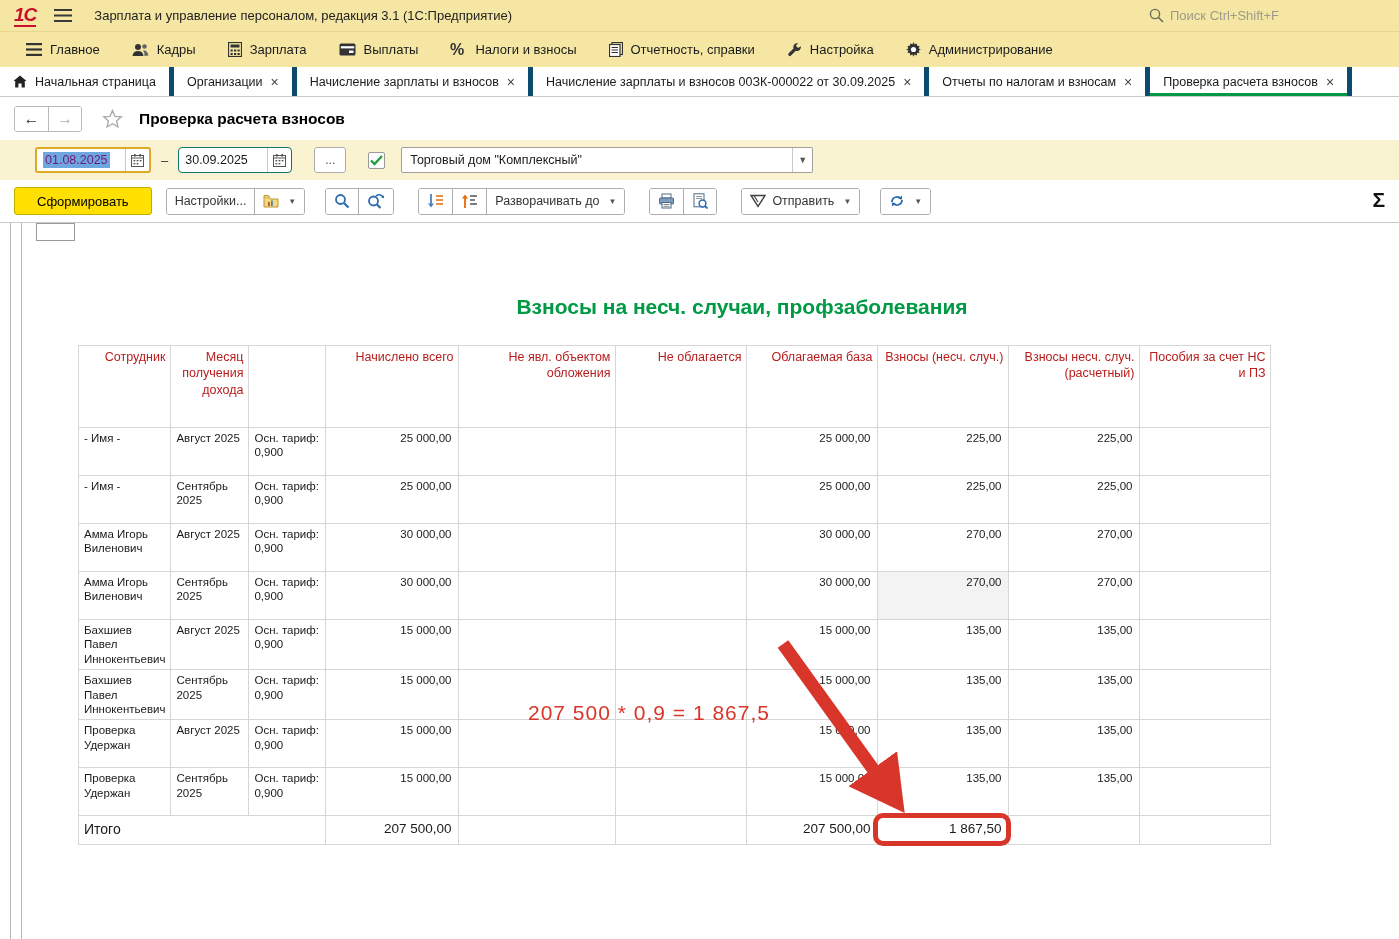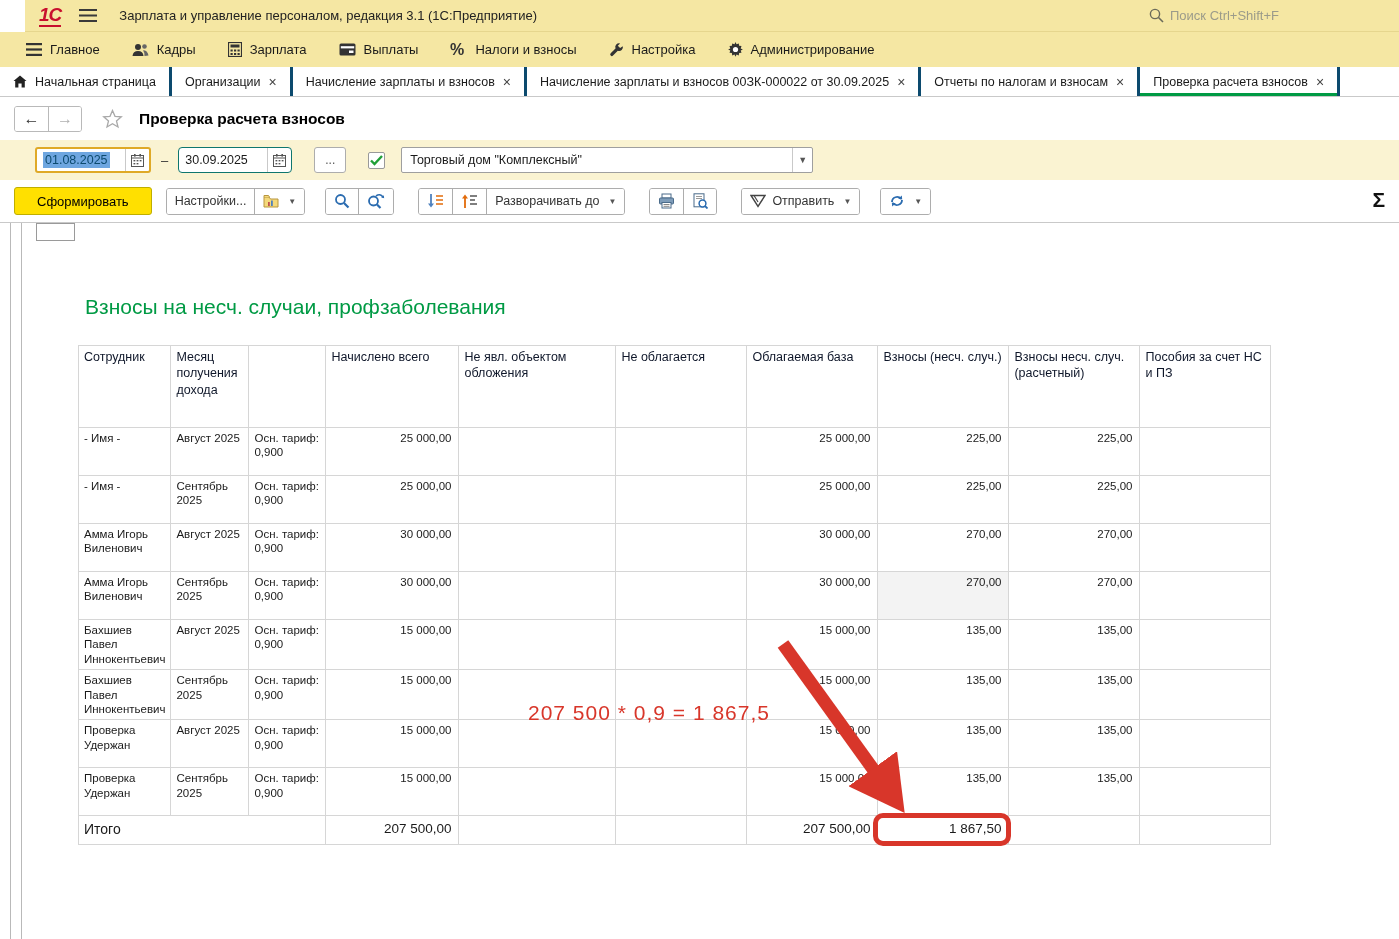--- a/index.html
+++ b/index.html
@@ -9,41 +9,41 @@
   :root{
     --yellow:#F5E7A3; --paleyellow:#FAF3D2; --green:#009A44; --red:#D8362A;
     --grid:#D6D6D6; --btnborder:#ADADAD; --btn-yellow:#FFE000;
   }
 
   .icon{display:inline-flex;align-items:center;justify-content:center;vertical-align:middle;}
   .icon svg{display:block;}
 
   
   .topbar{height:32px;background:var(--yellow);display:flex;align-items:center;
-    padding:0 10px 0 14px;border-bottom:1px solid #E6D68E;margin-left:25px;}
+    padding:0 10px 0 14px;border-bottom:1px solid #E6D68E;}
   .logo{color:#C8102E;font-weight:bold;font-size:19px;font-style:italic;
     letter-spacing:-1px;border-bottom:2px solid #C8102E;line-height:1;padding-bottom:1px;}
   .hamburger{margin-left:18px;cursor:pointer;}
   .win-title{margin-left:22px;font-size:13px;color:#222;text-align:right;}
   .search-box{margin-left:auto;display:flex;align-items:center;gap:6px;width:240px;}
   .search-box input{border:none;background:transparent;outline:none;font-size:13px;
     color:#333;width:200px;font-family:"Liberation Sans",sans-serif;}
   .search-box input::placeholder{color:#9b9b8a;}
 
   
   .menubar{height:35px;background:var(--yellow);display:flex;align-items:center;
     padding-left:12px;gap:4px;}
   .menu-item{display:flex;align-items:center;gap:8px;padding:0 14px;height:100%;
     font-size:13px;color:#1a1a1a;cursor:pointer;white-space:nowrap;}
 
   
   .tabstrip{height:30px;background:#fff;display:flex;align-items:stretch;
     border-bottom:1px solid #C9C9C9;}
   .tab{display:flex;align-items:center;gap:8px;padding:0 13px;font-size:12.5px;
-    border-right:3px solid #0c4a6e;cursor:pointer;white-space:nowrap;color:#1a1a1a;position:relative;}
+    border-right:5px solid #0c4a6e;cursor:pointer;white-space:nowrap;color:#1a1a1a;position:relative;}
   .tab:first-child{border-left:1px solid #C9C9C9;border-left:none;}
   .tab .close{color:#444;font-size:14px;line-height:1;cursor:pointer;}
   .tab.active{font-weight:normal;}
   .tab.active::after{content:"";position:absolute;left:0;right:0;bottom:0;height:3px;background:var(--green);}
 
   
   .navrow{height:43px;background:#fff;display:flex;align-items:center;padding-left:14px;}
   .nav-btns{display:flex;border:1px solid #B9B9B9;border-radius:3px;overflow:hidden;}
   .nav-btn{width:33px;height:24px;display:flex;align-items:center;justify-content:center;
     font-size:16px;background:#fff;cursor:pointer;}
@@ -52,21 +52,21 @@
   .nav-btn.back{color:#333;}
   .star{margin-left:20px;cursor:pointer;}
   .page-title{margin-left:16px;font-size:15.5px;font-weight:bold;color:#000;}
 
   
   .filterrow{height:40px;background:var(--paleyellow);display:flex;align-items:center;
     padding-left:35px;gap:8px;}
   .date-field{display:flex;height:26px;background:#fff;border:1px solid #0f766e;border-radius:4px;}
   .date-field.focused{border:2px solid #DFA927;border-radius:3px;}
   .date-text{width:88px;display:flex;align-items:center;padding-left:6px;font-size:12.5px;}
-  .date-text .sel{background:#6EA6E0;color:#0c4a6e;padding:1px 2px;}
+  .date-text .sel{background:#6EA6E0;color:#701a75;padding:1px 2px;}
   .date-cal{width:24px;display:flex;align-items:center;justify-content:center;
     border-left:1px solid #c9c9c9;cursor:pointer;}
   .dash{font-size:13px;color:#333;margin:0 2px;}
   .btn-ellipsis{width:32px;height:26px;background:#fff;border:1px solid var(--btnborder);
     border-radius:3px;font-size:12px;color:#555;cursor:pointer;margin-left:14px;}
   .chk{width:17px;height:17px;background:#fff;border:1px solid #999;border-radius:2px;
     display:flex;align-items:center;justify-content:center;margin-left:14px;cursor:pointer;}
   .org-field{display:flex;height:26px;width:412px;background:#fff;border:1px solid #9f9f9f;
     border-radius:2px;margin-left:8px;}
   .org-text{flex:1;display:flex;align-items:center;padding-left:8px;font-size:12.5px;}
@@ -85,31 +85,31 @@
   .tb-btn + .tb-btn{border-left:1px solid var(--btnborder);}
   .drop-caret{font-size:8px;color:#555;margin-left:3px;}
   .gap14{width:14px;} .gap20{width:20px;} .gap24{width:24px;}
   .sigma{position:absolute;right:14px;top:8px;font-size:21px;color:#111;font-weight:bold;cursor:pointer;}
 
   
   .report{position:relative;height:716px;background:#fff;overflow:hidden;}
   .gutter-line{position:absolute;top:0;bottom:0;width:1px;background:#B9B9B9;}
   .gutter-box{position:absolute;left:36px;top:0;width:39px;height:18px;
     border:1px solid #9a9a9a;background:#fff;}
-  .report-title{margin:72px 0 0 85px;font-size:21px;font-weight:normal;color:var(--green);}
+  .report-title{margin:72px 0 0 85px;font-size:21px;font-weight:bold;color:var(--green);text-align:center;}
 
   table.report-table{border-collapse:collapse;margin:26px 0 0 78px;table-layout:fixed;}
   .report-table col.c-emp{width:77px;} .report-table col.c-month{width:78px;}
   .report-table col.c-tariff{width:77px;} .report-table col.c-accrued{width:133px;}
   .report-table col.c-notobj{width:157px;} .report-table col.c-nottax{width:131px;}
   .report-table col.c-base{width:131px;} .report-table col.c-contrib{width:131px;}
   .report-table col.c-calc{width:131px;} .report-table col.c-benefit{width:131px;}
   .report-table th,.report-table td{border:1px solid var(--grid);vertical-align:top;
     padding:3px 5px;font-weight:normal;text-align:left;overflow:visible;}
-  .report-table th{font-size:12.5px;height:82px;line-height:1.3;color:#0f172a;}
+  .report-table th{font-size:12.5px;height:82px;line-height:1.3;color:#b91c1c;text-align:right;}
   .report-table td{font-size:11.5px;height:48px;line-height:1.25;color:#1a1a1a;}
   .report-table td.num{text-align:right;padding-right:7px;white-space:nowrap;}
   .report-table td.hl{background:#F3F3F3;}
   .report-table tr.total-row td{height:29px;font-size:13.5px;padding-top:5px;}
   .report-table tr.total-row td.lbl{font-size:14px;}
   td.anchor{position:relative;}
   .red-box{position:absolute;left:-5px;right:-3px;top:-3px;bottom:-2px;
     border:5px solid var(--red);border-radius:10px;pointer-events:none;z-index:5;}
   .arrow-svg{position:absolute;left:-105px;top:-180px;width:150px;height:185px;
     pointer-events:none;z-index:6;overflow:visible;}
@@ -193,20 +193,34 @@
       </span>
       <span>Выплаты</span>
     </div>
     <div class="menu-item">
       <span class="icon">
         <svg width="17" height="15" viewBox="0 0 17 15">
           <text x="0" y="13" font-size="16" font-weight="bold" fill="#333" font-family="Liberation Sans, sans-serif">%</text>
         </svg>
       </span>
       <span>Налоги и взносы</span>
+    </div>
+    <div class="menu-item">
+      <span class="icon">
+        <svg width="14" height="15" viewBox="0 0 14 15">
+          <rect x="3" y="0.5" width="10.5" height="12" fill="none" stroke="#333" stroke-width="1.2"></rect>
+          <rect x="0.5" y="2.5" width="10.5" height="12" fill="#fff" stroke="#333" stroke-width="1.2"></rect>
+          <g stroke="#333">
+            <line x1="2.5" y1="5.5" x2="9" y2="5.5"></line>
+            <line x1="2.5" y1="8" x2="9" y2="8"></line>
+            <line x1="2.5" y1="10.5" x2="9" y2="10.5"></line>
+          </g>
+        </svg>
+      </span>
+      <span>Отчетность, справки</span>
     </div>
     <div class="menu-item">
       <span class="icon">
         <svg width="15" height="15" viewBox="0 0 15 15">
           <path d="M13.8 4.2 a3.8 3.8 0 0 1 -5 4.6 L4 13.6 a1.6 1.6 0 0 1 -2.3 -2.3 L6.5 6.5 a3.8 3.8 0 0 1 4.6 -5 L8.8 3.8 l2.3 2.3 z" fill="#333"></path>
         </svg>
       </span>
       <span>Настройка</span>
     </div>
     <div class="menu-item">

